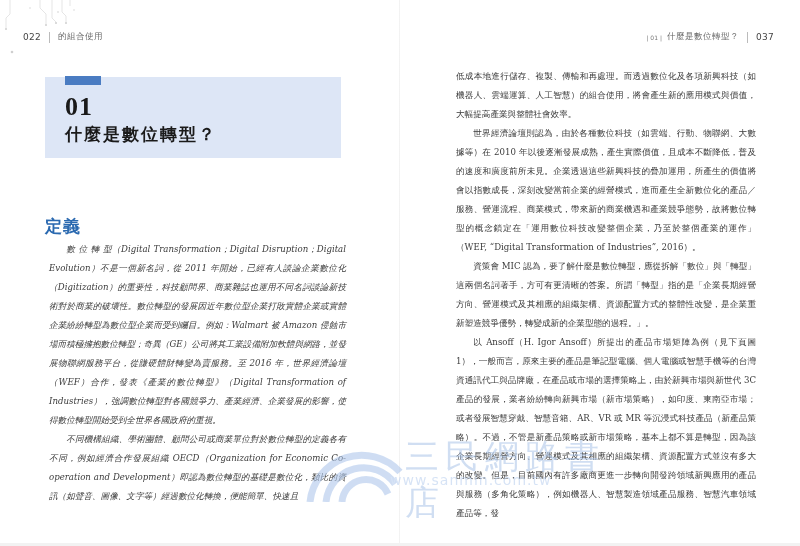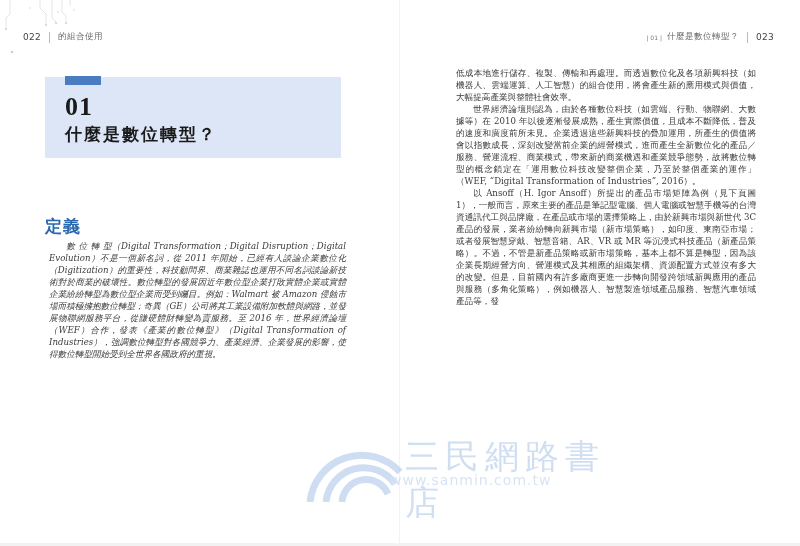--- a/index.html
+++ b/index.html
@@ -22,21 +22,21 @@
     .running-head .chap-num { font-size: 6px; color: #777; margin-right: 5px; }
     .running-head .title { color: #666; letter-spacing: 0.5px; }
 
     .chapter-box { position: absolute; left: 45px; top: 77px; width: 296px; height: 81px; background: #dde6f6; }
     .chapter-bar { position: absolute; left: 20px; top: -1px; width: 36px; height: 9px; background: #4a7cc2; }
     .chapter-num { position: absolute; left: 20px; top: 15px; font-family: "Liberation Serif", "DejaVu Serif", serif; font-weight: bold; font-size: 26px; color: #1a1a1a; letter-spacing: 1px; }
     .chapter-title { position: absolute; left: 20px; top: 46px; font-family: "DejaVu Serif", serif; font-weight: bold; font-size: 17px; color: #1a1a1a; letter-spacing: 2px; }
 
     .section-heading { position: absolute; left: 45px; top: 215px; font-family: "DejaVu Sans", "Liberation Sans", sans-serif; font-weight: bold; font-size: 17px; color: #2a69b0; letter-spacing: 1px; }
 
-    .body-text { position: absolute; font-size: 8.6px; line-height: 12px; color: #3a3a3a; text-align: justify; }
+    .body-text { position: absolute; font-size: 8.6px; line-height: 19px; color: #3a3a3a; text-align: justify; }
     .body-text p { text-indent: 2em; margin: 0; }
     .body-text p.cont { text-indent: 0; }
     .left-body { left: 49px; top: 240px; width: 297px; font-style: italic; }
     .right-body { left: 456px; top: 67px; width: 300px; }
 
     .watermark { position: absolute; left: 300px; top: 432px; width: 340px; height: 70px; pointer-events: none; opacity: 0.55; }
     .wm-arcs { position: absolute; left: 0; top: 0; }
     .wm-text { position: absolute; left: 105px; top: 2px; font-family: "DejaVu Serif", serif; font-size: 34px; color: #aac4e8; letter-spacing: 6px; }
     .wm-url { position: absolute; left: 90px; top: 40px; font-family: "DejaVu Sans", sans-serif; font-size: 14px; color: #b6cdee; letter-spacing: 1px; }
 
@@ -78,37 +78,39 @@
     <div class="chapter-box">
       <div class="chapter-bar"></div>
       <div class="chapter-num">01</div>
       <div class="chapter-title">什麼是數位轉型？</div>
     </div>
 
     <div class="section-heading">定義</div>
 
     <div class="body-text left-body">
       <p>數 位 轉 型（Digital Transformation；Digital Disruption；Digital Evolution）不是一個新名詞，從 2011 年開始，已經有人談論企業數位化（Digitization）的重要性，科技顧問界、商業雜誌也運用不同名詞談論新技術對於商業的破壞性。數位轉型的發展因近年數位型企業打敗實體企業或實體企業紛紛轉型為數位型企業而受到矚目。例如：Walmart 被 Amazon 侵蝕市場而積極擁抱數位轉型；奇異（GE）公司將其工業設備附加軟體與網路，並發展物聯網服務平台，從賺硬體財轉變為賣服務。至 2016 年，世界經濟論壇（WEF）合作，發表《產業的數位轉型》（Digital Transformation of Industries），強調數位轉型對各國競爭力、產業經濟、企業發展的影響，使得數位轉型開始受到全世界各國政府的重視。</p>
+      <p>不同機構組織、學術團體、顧問公司或商業單位對於數位轉型的定義各有不同，例如經濟合作發展組織 OECD（Organization for Economic Co-operation and Development）即認為數位轉型的基礎是數位化，類比的資訊（如聲音、圖像、文字等）經過數位化轉換，便能簡單、快速且</p>
     </div>
   </div>
 
   <div class="gutter"></div>
 
   <div class="page page-right">
     <div class="running-head right">
       <span class="chap-num">| <span>01</span> |</span>
       <span class="title">什麼是數位轉型？</span>
       <span class="sep"></span>
-      <span class="folio">023</span>
+      <span class="folio">037</span>
     </div>
   </div>
 
   <div class="body-text right-body">
     <p class="cont">低成本地進行儲存、複製、傳輸和再處理。而透過數位化及各項新興科技（如機器人、雲端運算、人工智慧）的組合使用，將會產生新的應用模式與價值，大幅提高產業與整體社會效率。</p>
     <p>世界經濟論壇則認為，由於各種數位科技（如雲端、行動、物聯網、大數據等）在 2010 年以後逐漸發展成熟，產生實際價值，且成本不斷降低，普及的速度和廣度前所未見。企業透過這些新興科技的疊加運用，所產生的價值將會以指數成長，深刻改變當前企業的經營模式，進而產生全新數位化的產品／服務、營運流程、商業模式，帶來新的商業機遇和產業競爭態勢，故將數位轉型的概念鎖定在「運用數位科技改變整個企業，乃至於整個產業的運作」（WEF, “Digital Transformation of Industries”, 2016）。</p>
+    <p>資策會 MIC 認為，要了解什麼是數位轉型，應從拆解「數位」與「轉型」這兩個名詞著手，方可有更清晰的答案。所謂「轉型」指的是「企業長期經營方向、營運模式及其相應的組織架構、資源配置方式的整體性改變，是企業重新塑造競爭優勢，轉變成新的企業型態的過程。」。</p>
     <p>以 Ansoff（H. Igor Ansoff）所提出的產品市場矩陣為例（見下頁圖 1），一般而言，原來主要的產品是筆記型電腦、個人電腦或智慧手機等的台灣資通訊代工與品牌廠，在產品或市場的選擇策略上，由於新興市場與新世代 3C 產品的發展，業者紛紛轉向新興市場（新市場策略），如印度、東南亞市場；或者發展智慧穿戴、智慧音箱、AR、VR 或 MR 等沉浸式科技產品（新產品策略）。不過，不管是新產品策略或新市場策略，基本上都不算是轉型，因為該企業長期經營方向、營運模式及其相應的組織架構、資源配置方式並沒有多大的改變。但是，目前國內有許多廠商更進一步轉向開發跨領域新興應用的產品與服務（多角化策略），例如機器人、智慧製造領域產品服務、智慧汽車領域產品等，發</p>
   </div>
 
   <div class="watermark">
     <svg class="wm-arcs" width="110" height="70" viewBox="0 0 110 70">
       <g fill="none" stroke="#a9c3ea" stroke-width="7">
         <path d="M10 70 A 52 52 0 0 1 100 40"></path>
         <path d="M26 70 A 38 38 0 0 1 95 52"></path>
         <path d="M42 70 A 24 24 0 0 1 88 62"></path>
       </g>

